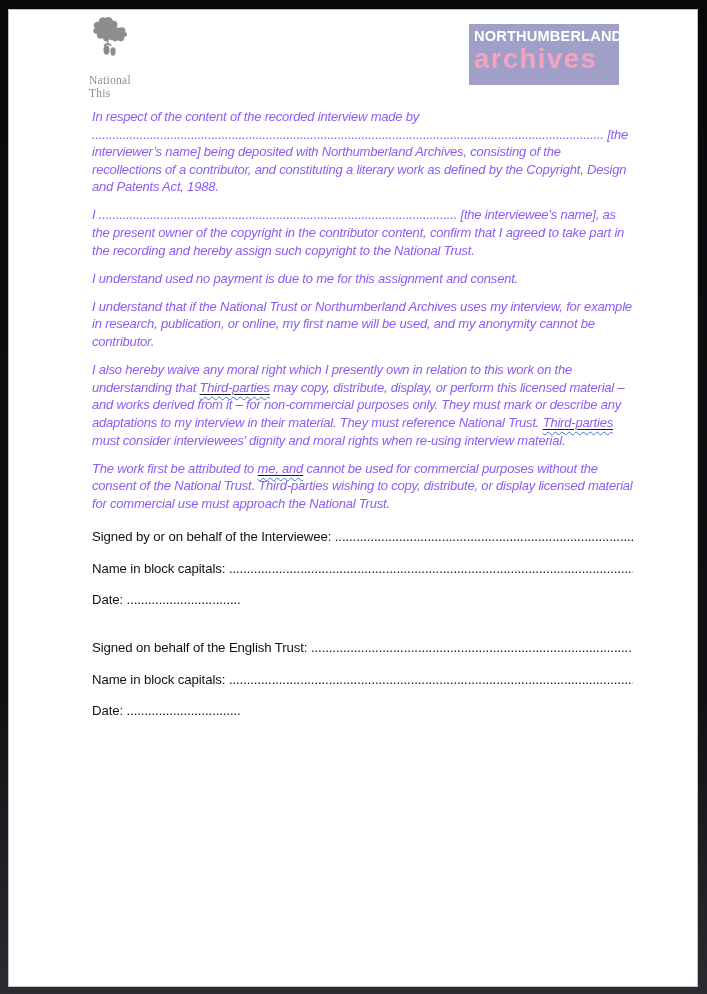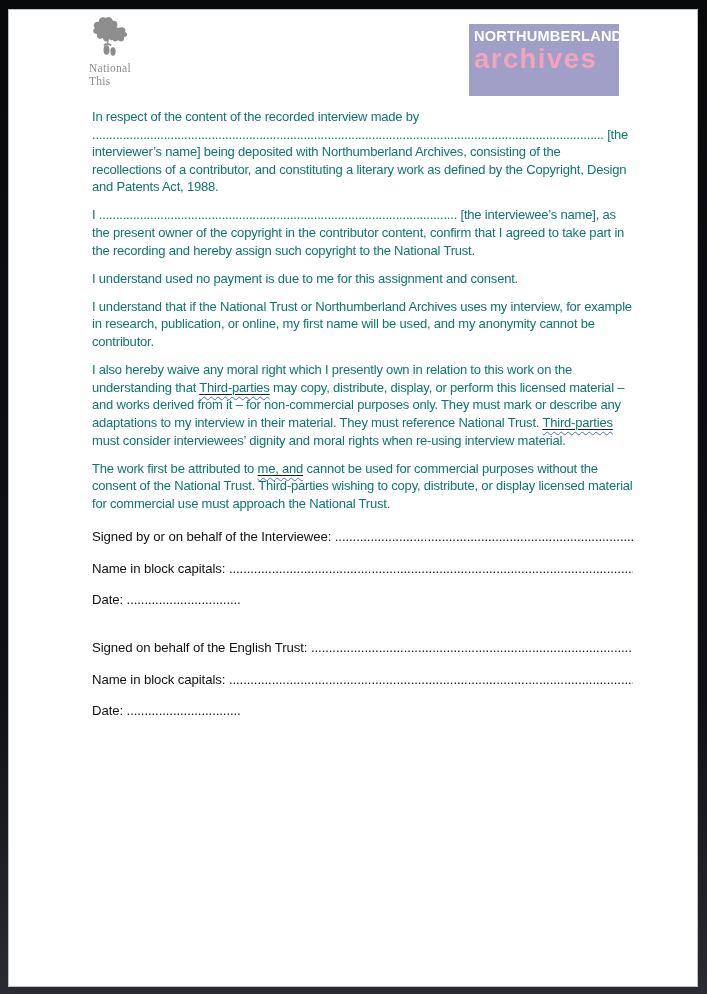--- a/index.html
+++ b/index.html
@@ -20,26 +20,26 @@
   }
   
   .nt-logo { position: absolute; left: 80px; top: 6px; width: 70px; }
   .nt-logo svg { display: block; margin-left: 2px; }
   .nt-logo-text {
     font-family: "Liberation Serif", serif;
     color: #8d8d8d;
     font-size: 11.5px;
     line-height: 12.5px;
     letter-spacing: 0.3px;
-    margin-top: 2px;
+    margin-top: 14px;
   }
   .na-logo {
     position: absolute;
     left: 460px; top: 14px;
-    width: 150px; height: 72px;
+    width: 150px; height: 61px;
     background: #9f9fc7;
     box-sizing: border-box;
     padding: 3px 5px 0 5px;
     overflow: hidden;
   }
   .na-line1 {
     color: #ffffff;
     font-weight: bold;
     font-size: 15.5px;
     letter-spacing: 0.2px;
@@ -59,24 +59,25 @@
     transform-origin: left center;
     white-space: nowrap;
   }
   
   .content {
     position: absolute;
     left: 83px; top: 98px;
     width: 541px;
   }
   .body-para {
+    font-style: italic;
     font-size: 13px;
     line-height: 17.6px;
     letter-spacing: -0.2px;
-    color: #0f766e;
+    color: #8b5cf6;
     margin: 0 0 10.5px 0;
   }
   .dots { word-break: break-all; }
   .mark-outer {
     text-decoration: underline;
     text-decoration-color: #1a1a1a;
     text-decoration-thickness: 1px;
     text-underline-offset: 2px;
   }
   .mark-inner {

